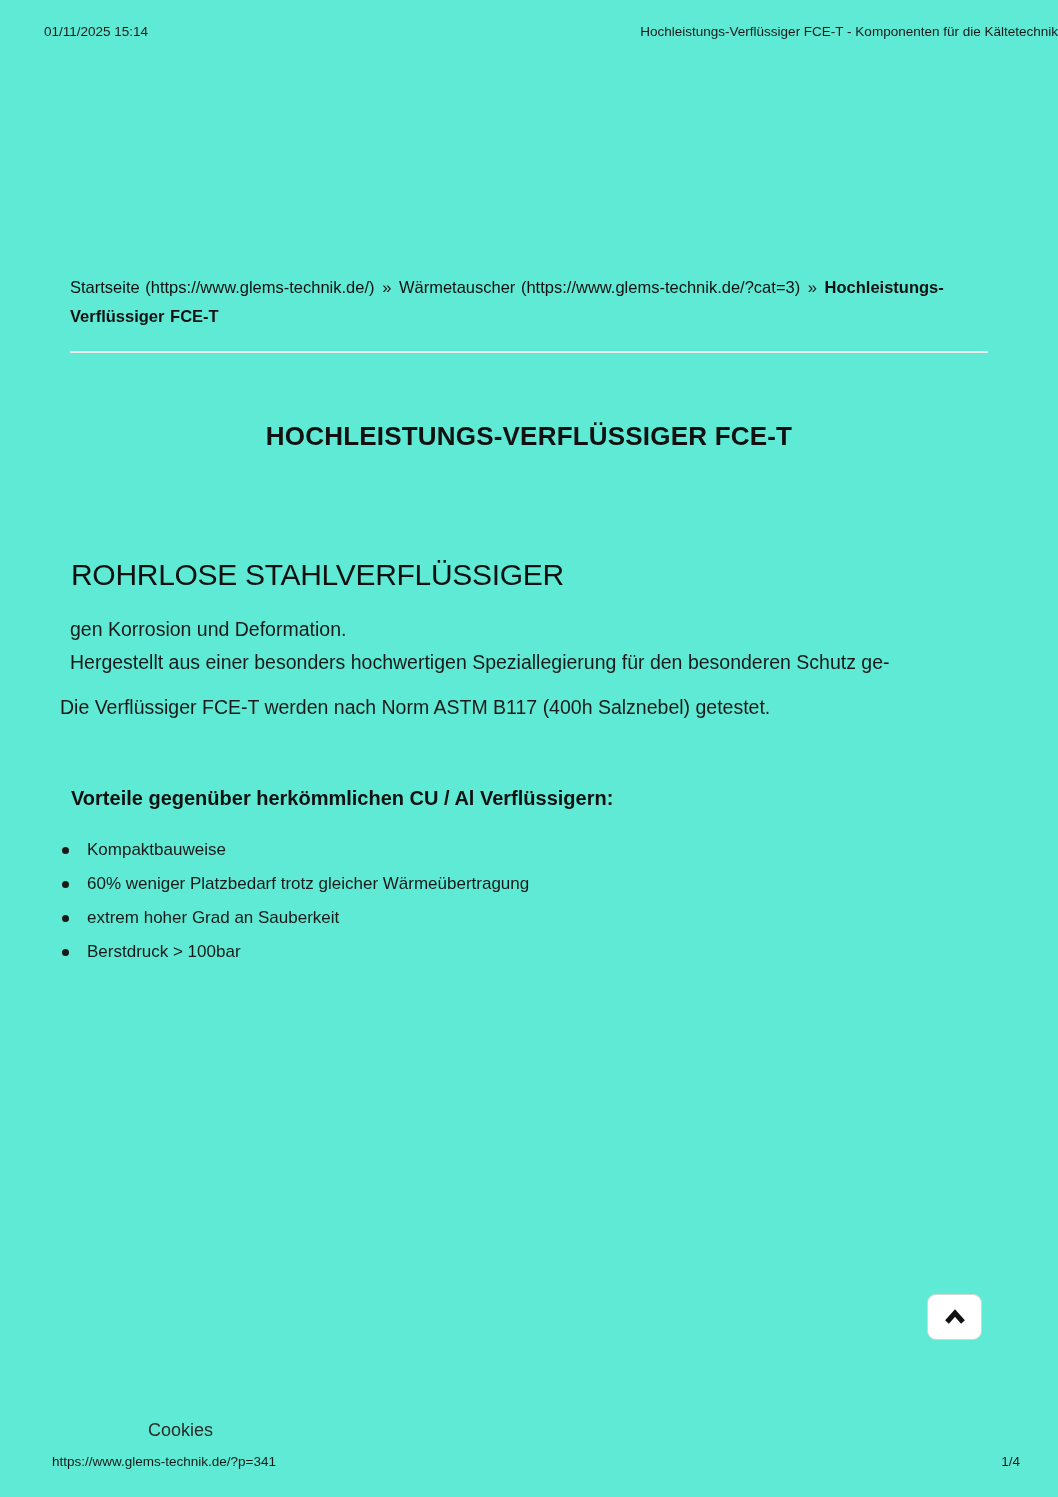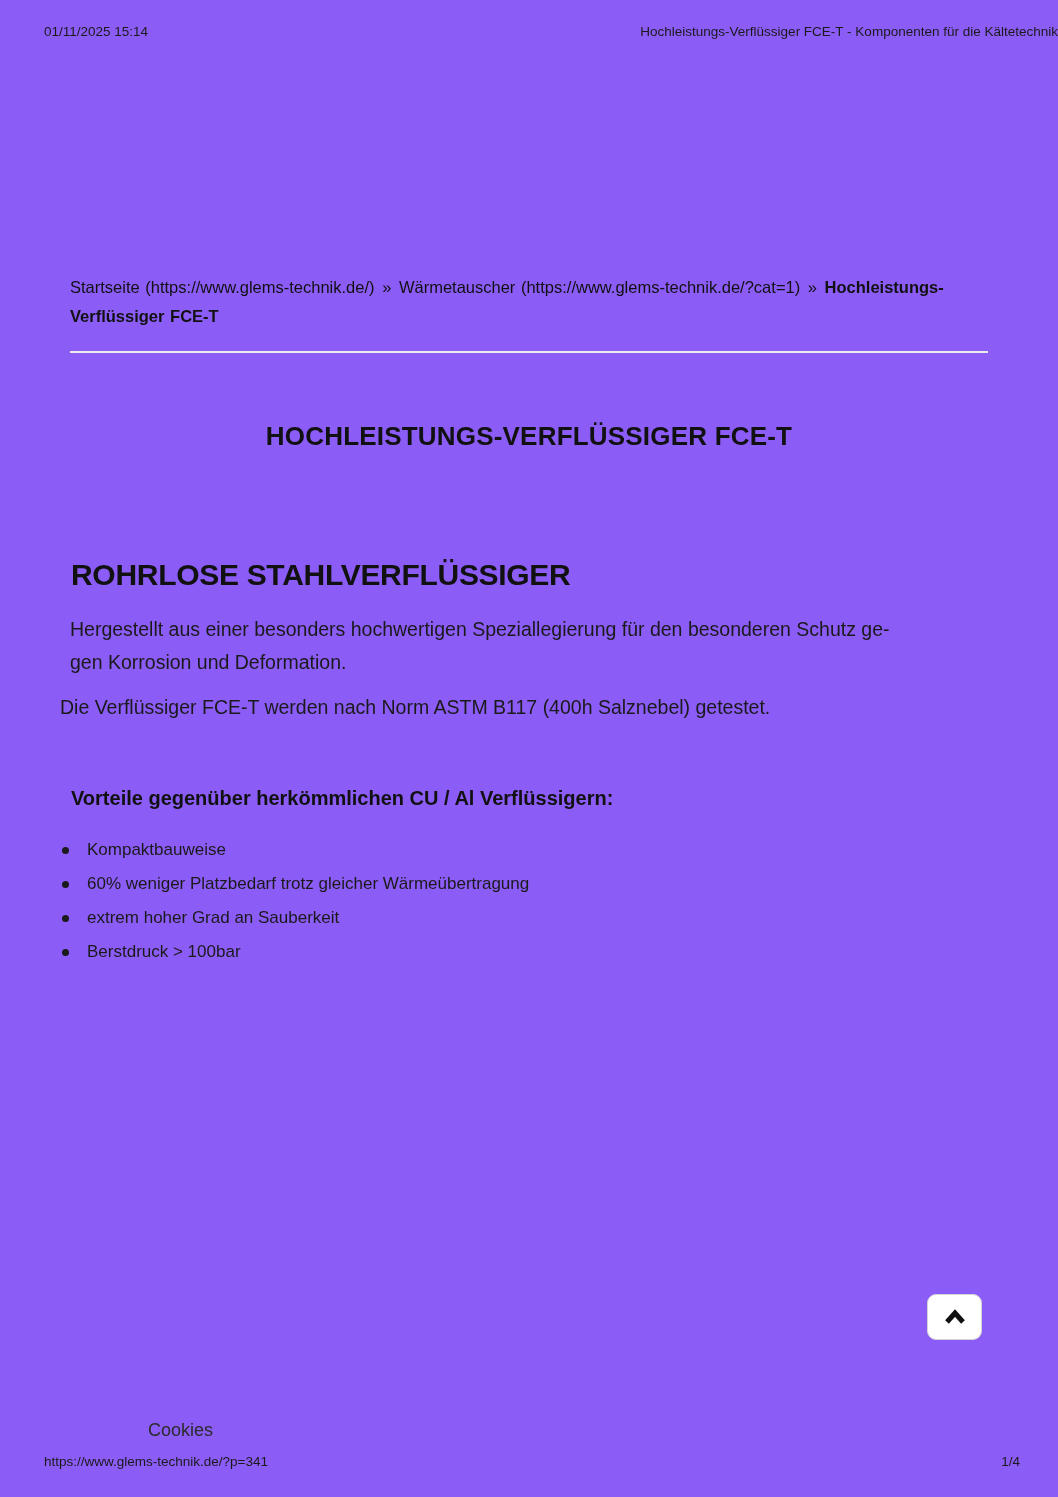--- a/index.html
+++ b/index.html
@@ -1,21 +1,21 @@
 <!DOCTYPE html>
 <html><head>
 <meta charset="utf-8">
 <style>
   * { margin: 0; padding: 0; box-sizing: border-box; }
   html, body { background: #ffffff; }
   .page {
     position: relative;
     width: 1058px;
     height: 1497px;
-    background: #8b5cf6;
+    background: #5eead4;
     font-family: "Liberation Sans", "DejaVu Sans", sans-serif;
     color: #1a1a1a;
     overflow: hidden;
   }
 
   
   .print-header {
     position: absolute;
     top: 24px; left: 0; right: 0;
     height: 18px;
@@ -61,21 +61,21 @@
     font-size: 26px;
     font-weight: 700;
     letter-spacing: 0.2px;
     color: #111111;
   }
 
   .section-heading {
     position: absolute;
     left: 71px; top: 558px;
     font-size: 30px;
-    font-weight: 700;
+    font-weight: 400;
     letter-spacing: -0.3px;
     color: #111111;
   }
 
   .para-1 {
     position: absolute;
     left: 70px; top: 613px;
     width: 922px;
     font-size: 19.5px;
     line-height: 33px;
@@ -139,21 +139,21 @@
     position: absolute;
     left: 148px; top: 1420px;
     font-size: 18px;
     color: #2b2b2b;
     cursor: pointer;
   }
 
   
   .print-footer {
     position: absolute;
-    left: 0; right: 0; top: 1454px;
+    left: 8px; right: 0; top: 1454px;
     height: 18px;
     font-size: 13.5px;
     color: #1a1a1a;
     padding-left: 36px;
   }
   .print-footer .footer-url {
     position: absolute; left: 44px; top: 0;
     white-space: nowrap;
   }
   .print-footer .footer-page {
@@ -167,34 +167,34 @@
 <div class="page">
 
   <div class="print-header">
     <span class="datetime">01/11/2025 15:14</span>
     <span class="doc-title">Hochleistungs-Verflüssiger FCE-T - Komponenten für die Kältetechnik</span>
   </div>
 
   <div class="breadcrumb">
     <span class="crumb-link">Startseite (https://www.glems-technik.de/)</span>
     <span class="crumb-sep">»</span>
-    <span class="crumb-link">Wärmetauscher (https://www.glems-technik.de/?cat=1)</span>
+    <span class="crumb-link">Wärmetauscher (https://www.glems-technik.de/?cat=3)</span>
     <span class="crumb-sep">»</span>
     <span class="crumb-current">Hochleistungs-Verflüssiger FCE-T</span>
   </div>
 
   <div class="divider"></div>
 
   <h1 class="page-title">HOCHLEISTUNGS-VERFLÜSSIGER FCE-T</h1>
 
   <h2 class="section-heading">ROHRLOSE STAHLVERFLÜSSIGER</h2>
 
   <div class="para-1">
+    <div>gen Korrosion und Deformation.</div>
     <div>Hergestellt aus einer besonders hochwertigen Speziallegierung für den besonderen Schutz ge-</div>
-    <div>gen Korrosion und Deformation.</div>
   </div>
 
   <div class="para-2">Die Verflüssiger FCE-T werden nach Norm ASTM B117 (400h Salznebel) getestet.</div>
 
   <div class="benefits-heading">Vorteile gegenüber herkömmlichen CU / Al Verflüssigern:</div>
 
   <div class="benefits-list">
     <div class="benefit-item">
       <span class="bullet-dot"></span>
       <span>Kompaktbauweise</span>

